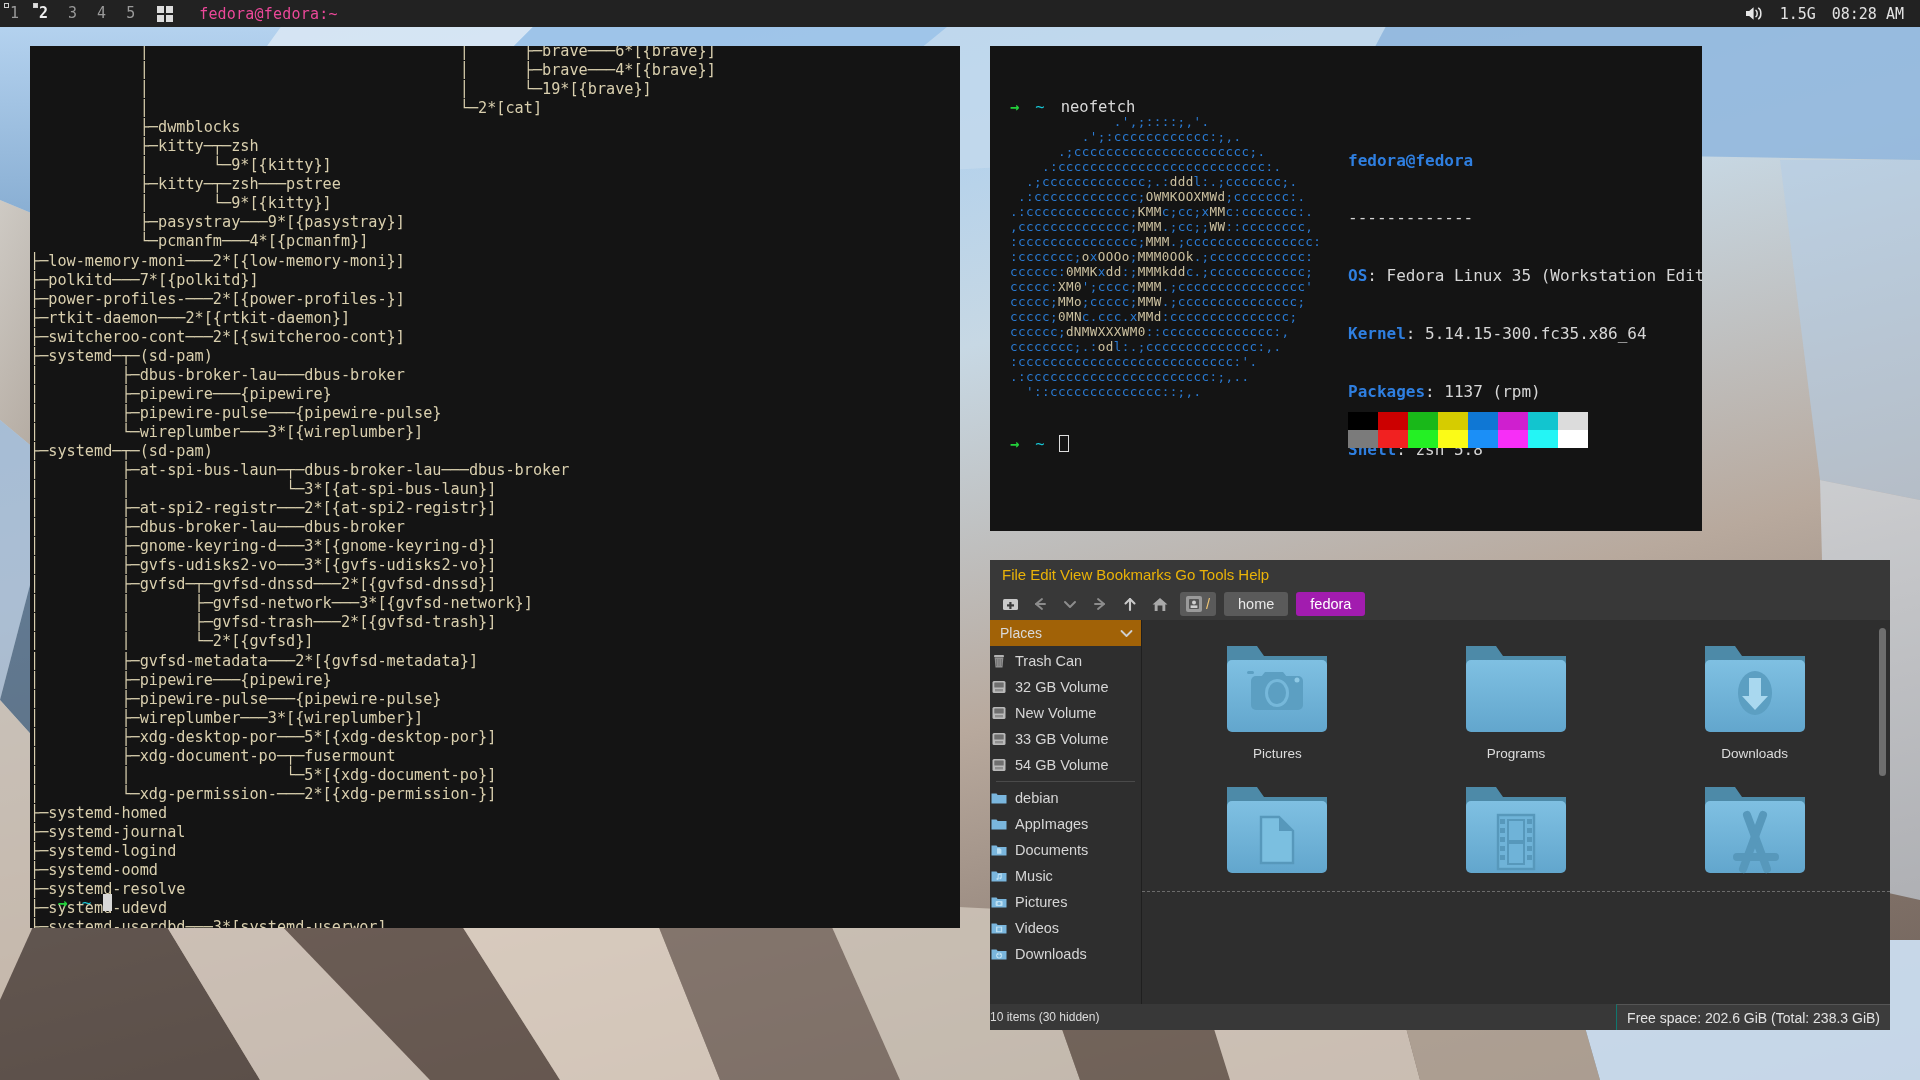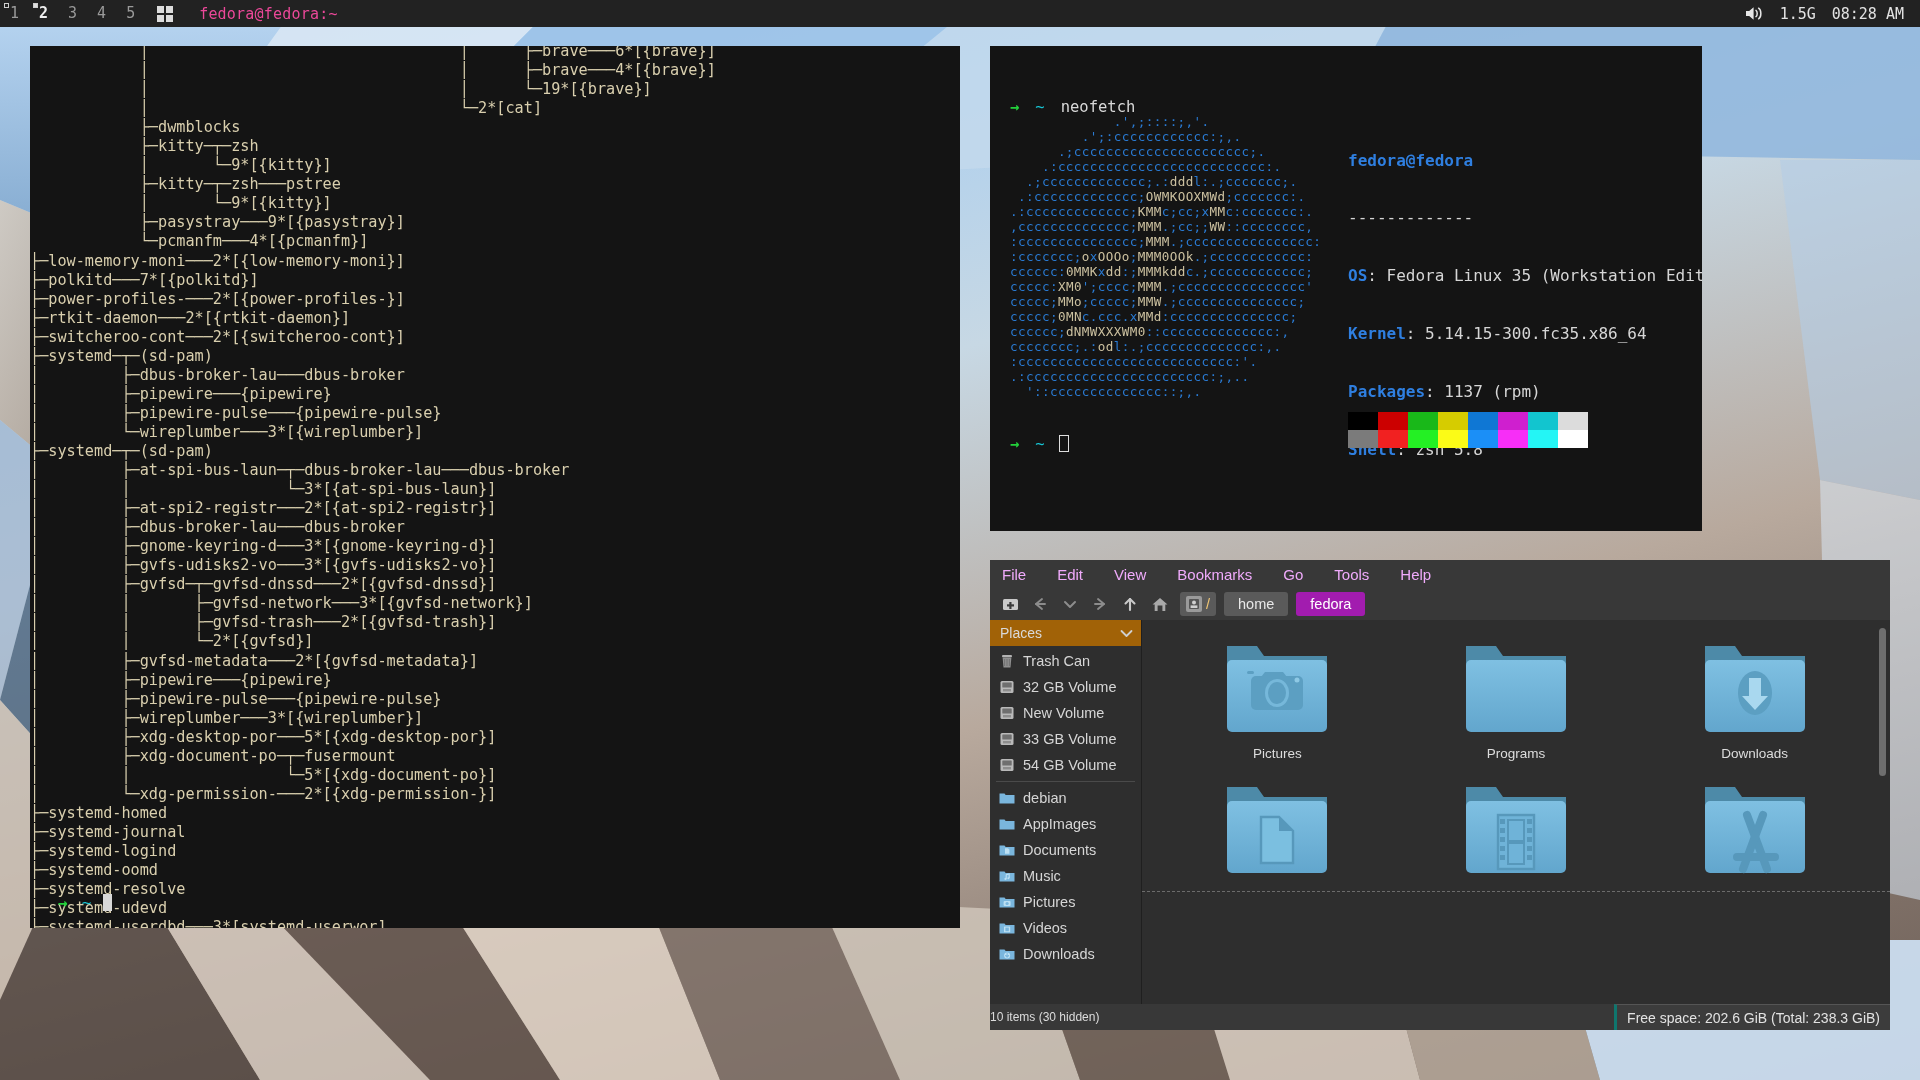--- a/index.html
+++ b/index.html
@@ -90,22 +90,22 @@
   .nf-colors .sw { width: 30px; height: 18px; }
   .nf-prompt2 { position: absolute; left: 20px; bottom: 78px; font-family:"DejaVu Sans Mono", monospace; font-size: 15.5px; }
   .cursor-hollow { display:inline-block; width: 10px; height: 17px; border: 1.5px solid #dedede; vertical-align: -3px; margin-left: 14px; }
 
   
   .fm {
     position: absolute; left: 990px; top: 560px; width: 900px; height: 470px;
     background: #383838; z-index: 20; display: flex; flex-direction: column;
     color: #d6d6d6; font-size: 14px;
   }
-  .fm-menubar { height: 28px; display: flex; align-items: center; padding-left: 12px; gap: 31px;
-                background: #383838; font-size: 15px; color: #f0abfc; }
+  .fm-menubar { height: 28px; display: flex; align-items: center; padding-left: 12px; gap: 4px;
+                background: #383838; font-size: 15px; color: #eab308; }
   .fm-menubar span { cursor: default; }
   .fm-toolbar { height: 32px; display: flex; align-items: center; gap: 6px; padding: 0 8px;
                 background: #383838; }
   .tb-btn { width: 24px; height: 24px; display: flex; align-items: center; justify-content: center;
             color: #cfcfcf; }
   .tb-btn svg { display: block; }
   .crumb {
     height: 24px; padding: 0 14px; display: flex; align-items: center;
     background: #5a5a5a; color: #e7e7e7; border-radius: 3px; font-size: 14.5px;
     margin-left: 2px;
@@ -118,41 +118,41 @@
 
   .places {
     width: 152px; background: #2e2e2e; display: flex; flex-direction: column;
     border-right: 1px solid #1f1f1f;
   }
   .places-head {
     height: 26px; display: flex; align-items: center; justify-content: space-between;
     padding: 0 8px 0 10px; background: #a16207; color: #d9d9d9; font-size: 14px;
   }
   .places-list { flex: 1; overflow: hidden; padding-top: 2px; }
-  .place-item { height: 26px; display: flex; align-items: center; gap: 7px; padding-left: 8px;
+  .place-item { height: 26px; display: flex; align-items: center; gap: 7px; 
                 color: #d6d6d6; font-size: 14.5px; }
   .place-sep { height: 1px; background: #4a4a4a; margin: 3px 6px; }
   .ico { width: 18px; height: 18px; flex: none; display: block; }
 
   .fm-main { flex: 1; background: #2e2e2e; position: relative; overflow: hidden; }
   .icon-grid { display: grid; grid-template-columns: repeat(3, 1fr); padding: 18px 16px 0 16px; row-gap: 18px; }
   .file-cell { display: flex; flex-direction: column; align-items: center; gap: 6px; }
   .folder { width: 120px; height: 102px; position: relative; }
   .file-label { font-size: 13.5px; color: #dddddd; }
   .fm-scroll { position: absolute; right: 4px; top: 8px; width: 7px; height: 148px;
                background: #6e6e6e; border-radius: 4px; }
   .dashed { position:absolute; left:0; right:0; top: 271px; border-top: 1px dashed #6b6b6b; }
 
   .fm-status { height: 26px; background: #383838; display: flex; align-items: center;
                font-size: 12px; color: #dcdcdc; }
   .freespace {
     position: absolute; right: 0px; bottom: 0px; height: 26px;
     display: flex; align-items: center; padding: 0 10px;
     background: #3c3c3c; color: #e2e2e2; font-size: 14px;
-    border-top: 1px solid #555; border-left: 3px solid #0f766e;
+    border-top: 1px solid #555; border-left: 1px solid #0f766e;
   }
 </style>
 </head>
 <body>
 
 <div id="root">
 
   <div class="wallpaper">
     <div class="w-sky"></div>
     <svg width="1920" height="1080" viewBox="0 0 1920 1080" style="position:absolute;left:0;top:0">

